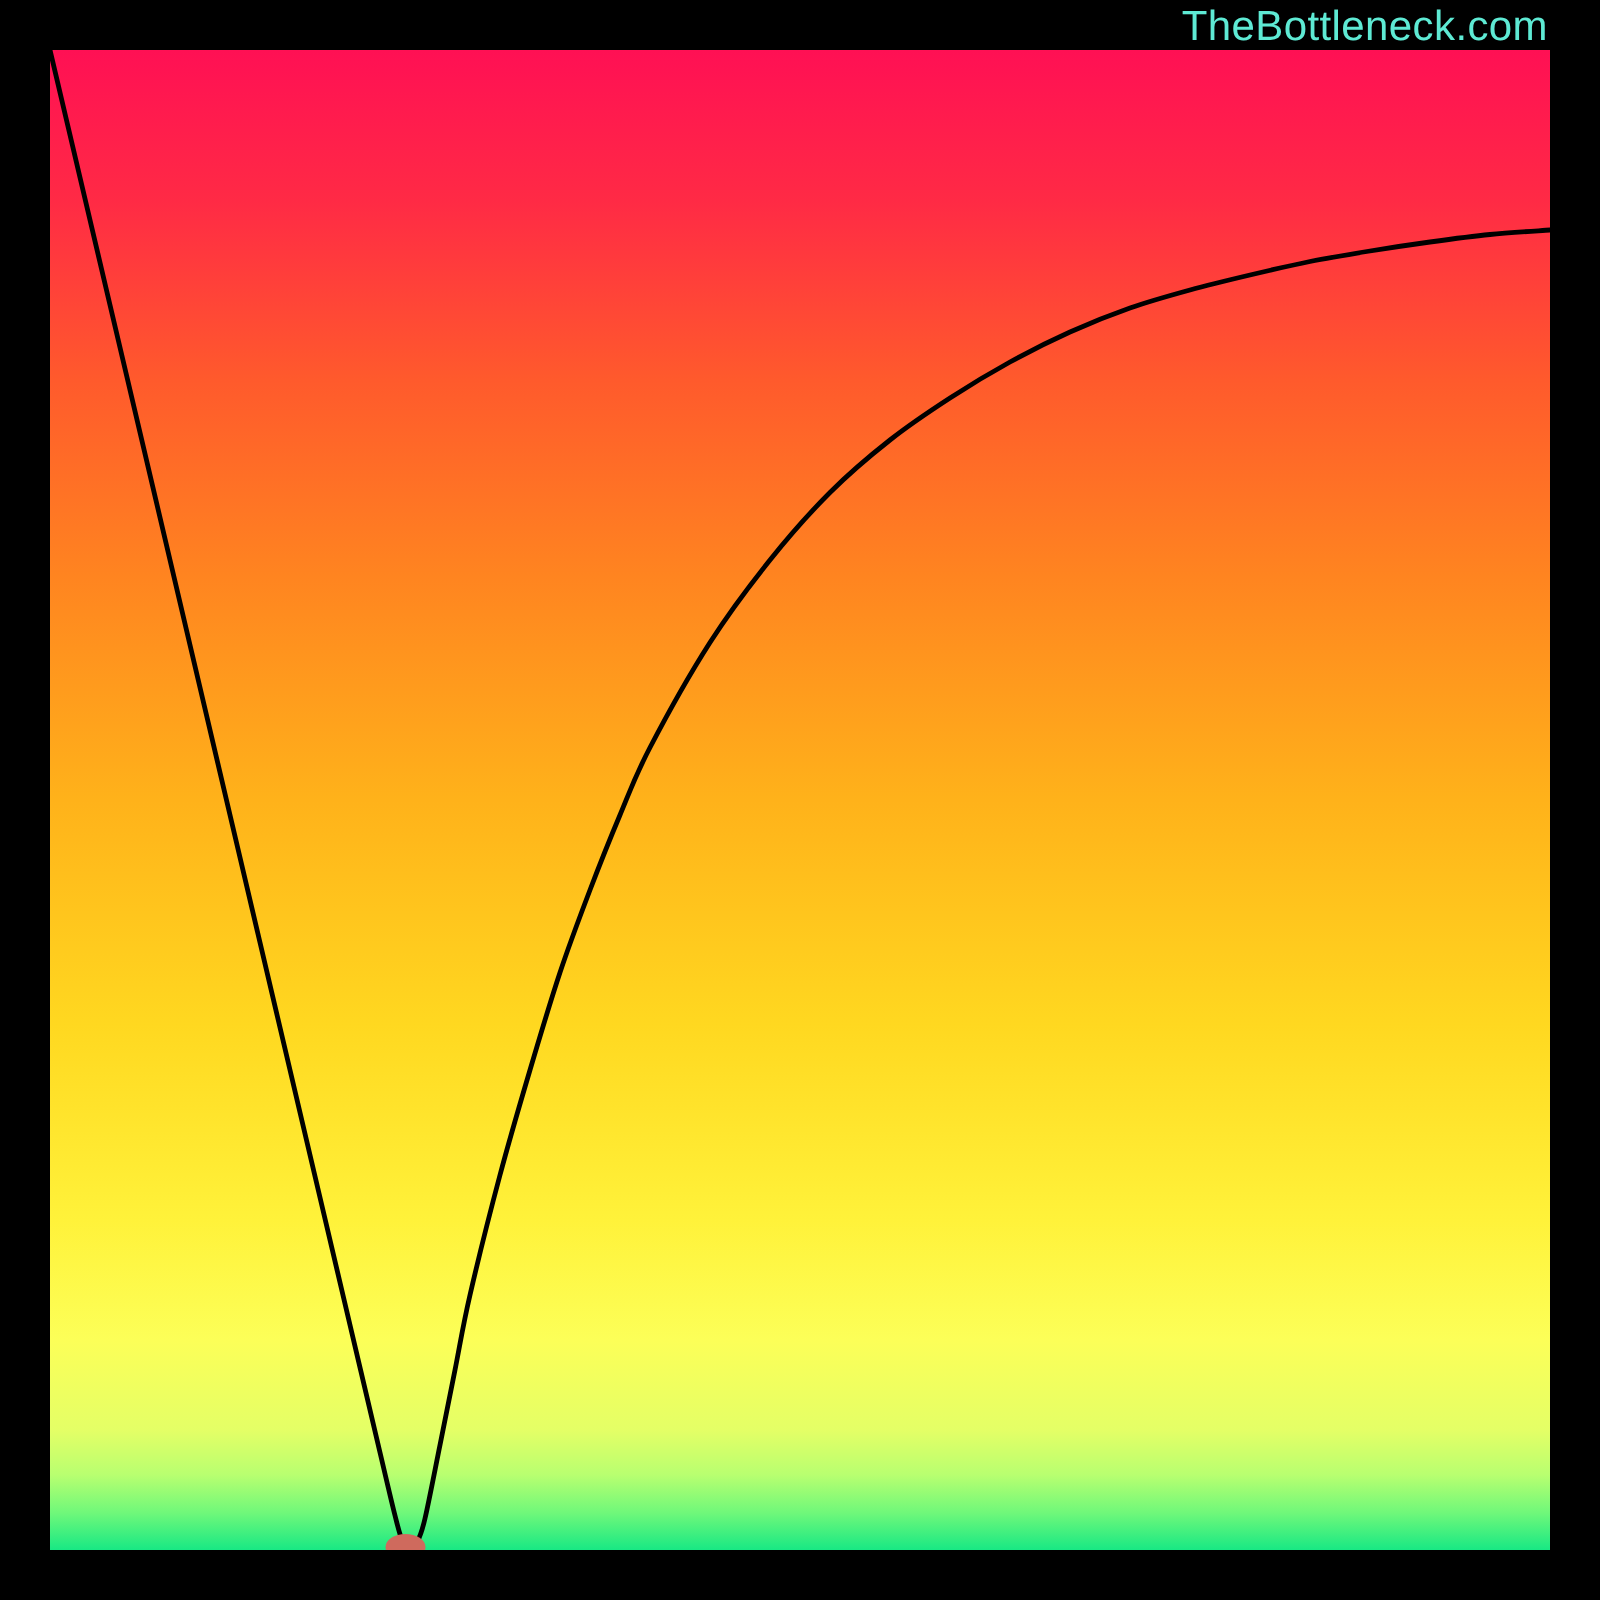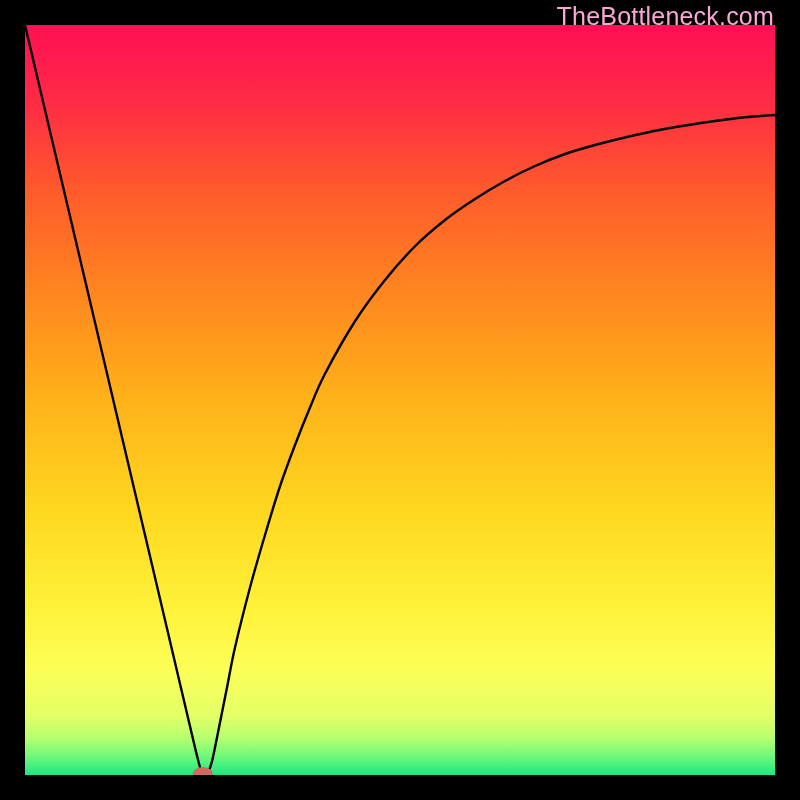--- a/index.html
+++ b/index.html
@@ -23,22 +23,22 @@
     left: 0;
     top: 0;
     width: 750px;
     height: 750px;
   }
   .watermark {
     position: absolute;
     top: 2px;
     right: 26px;
     font-family: Arial, Helvetica, sans-serif;
-    font-size: 25px;
-    color: #f9a8d4;
+    font-size: 21px;
+    color: #5eead4;
     letter-spacing: 0.2px;
   }
   svg { display: block; }
 </style>
 </head>
 <body>
 
 <div class="frame">
   <svg class="plot" viewBox="0 0 750 750" preserveAspectRatio="none">
     <defs>

